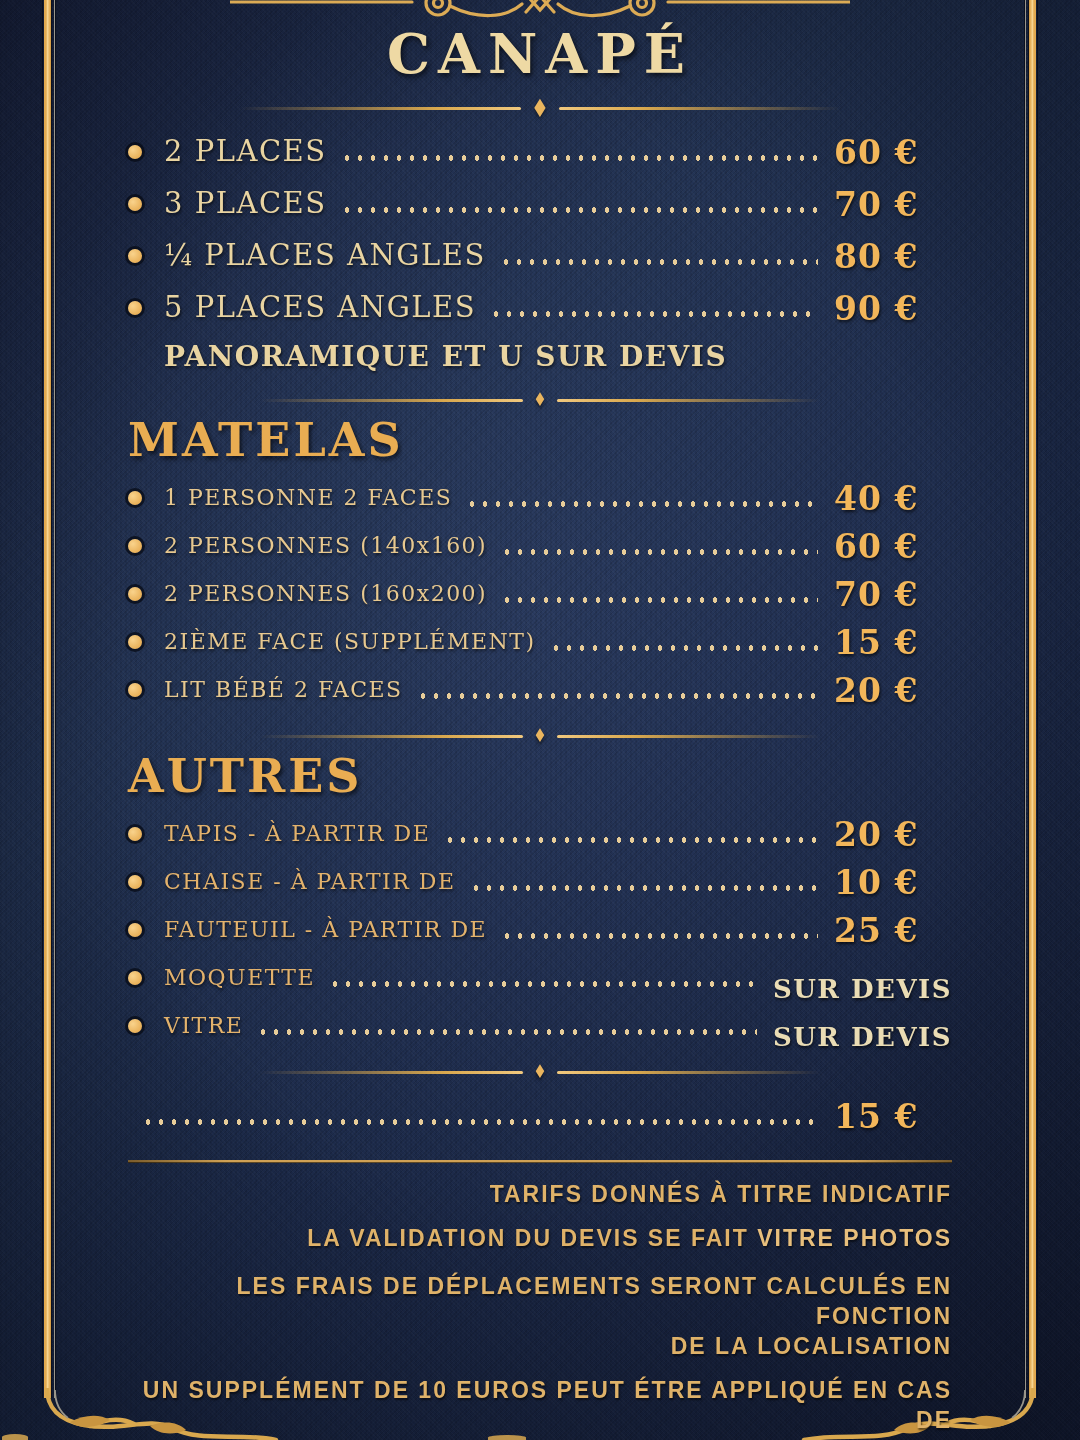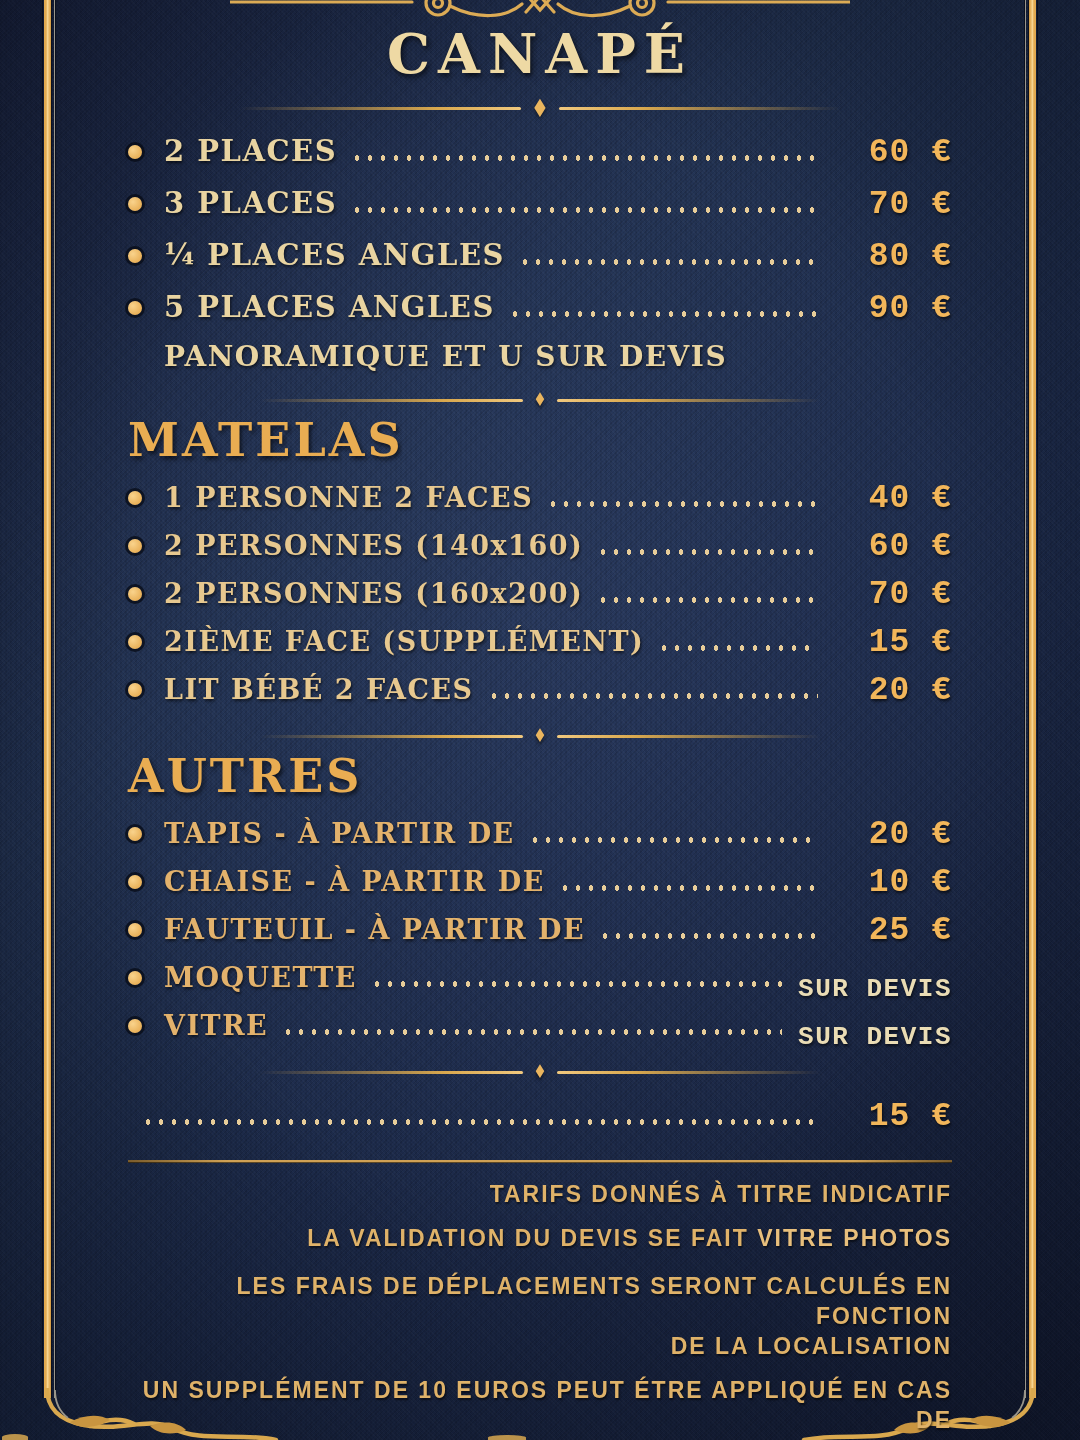--- a/index.html
+++ b/index.html
@@ -81,38 +81,37 @@
   .row.s-row { height:48px; }
   .row.option-row { height:52px; }
 
   .bullet {
     flex:none; width:14px; height:14px; border-radius:50%;
     background: radial-gradient(circle at 35% 35%, #f9d38c, #e2a243);
     box-shadow: 0 0 0 3px rgba(7,11,22,0.75);
     margin-right:22px;
   }
   .label {
-    font-weight:700; letter-spacing:1.5px; line-height:1.1; white-space:nowrap;
+    font-weight:400; letter-spacing:1.5px; line-height:1.1; white-space:nowrap;
     text-shadow:1px 2px 3px rgba(0,0,0,0.6);
   }
   .c-row .label { font-size:29px; color:#e9d4a1; }
-  .s-row .label { font-size:27px; color:#e7c88f; }
+  .s-row .label { font-size:22px; color:#e7c88f; }
   .autres .s-row .label { color:#e3b26c; }
   .option-row .label { font-size:29px; color:#e7c88f; }
 
   .dots {
     flex:1; height:8px; position:relative; top:6px; margin:0 16px 0 14px;
     background-image: radial-gradient(ellipse 2.3px 3.3px at 6px 4px, #e8cd99 88%, transparent 92%);
     background-size:13px 8px; background-repeat:repeat-x;
   }
   .price {
-    flex:none; min-width:118px; text-align:right; white-space:nowrap;
+    flex:none; min-width:118px; text-align:left; white-space:nowrap;
     font-size:33px; font-weight:700; letter-spacing:1px; color:#f2b65a;
     text-shadow:1px 2px 3px rgba(0,0,0,0.65);
-    font-family:Liberation Mono, monospace;
   }
   .price.text-price { font-size:26px; color:#eadcb4; letter-spacing:1.5px;margin-top:22px; }
 
   .note {
     height:44px; display:flex; align-items:center; padding-left:36px;
     font-size:28px; font-weight:700; letter-spacing:1.5px; color:#e9d4a1;
     text-shadow:1px 2px 3px rgba(0,0,0,0.6);
   }
 
   .rule {

